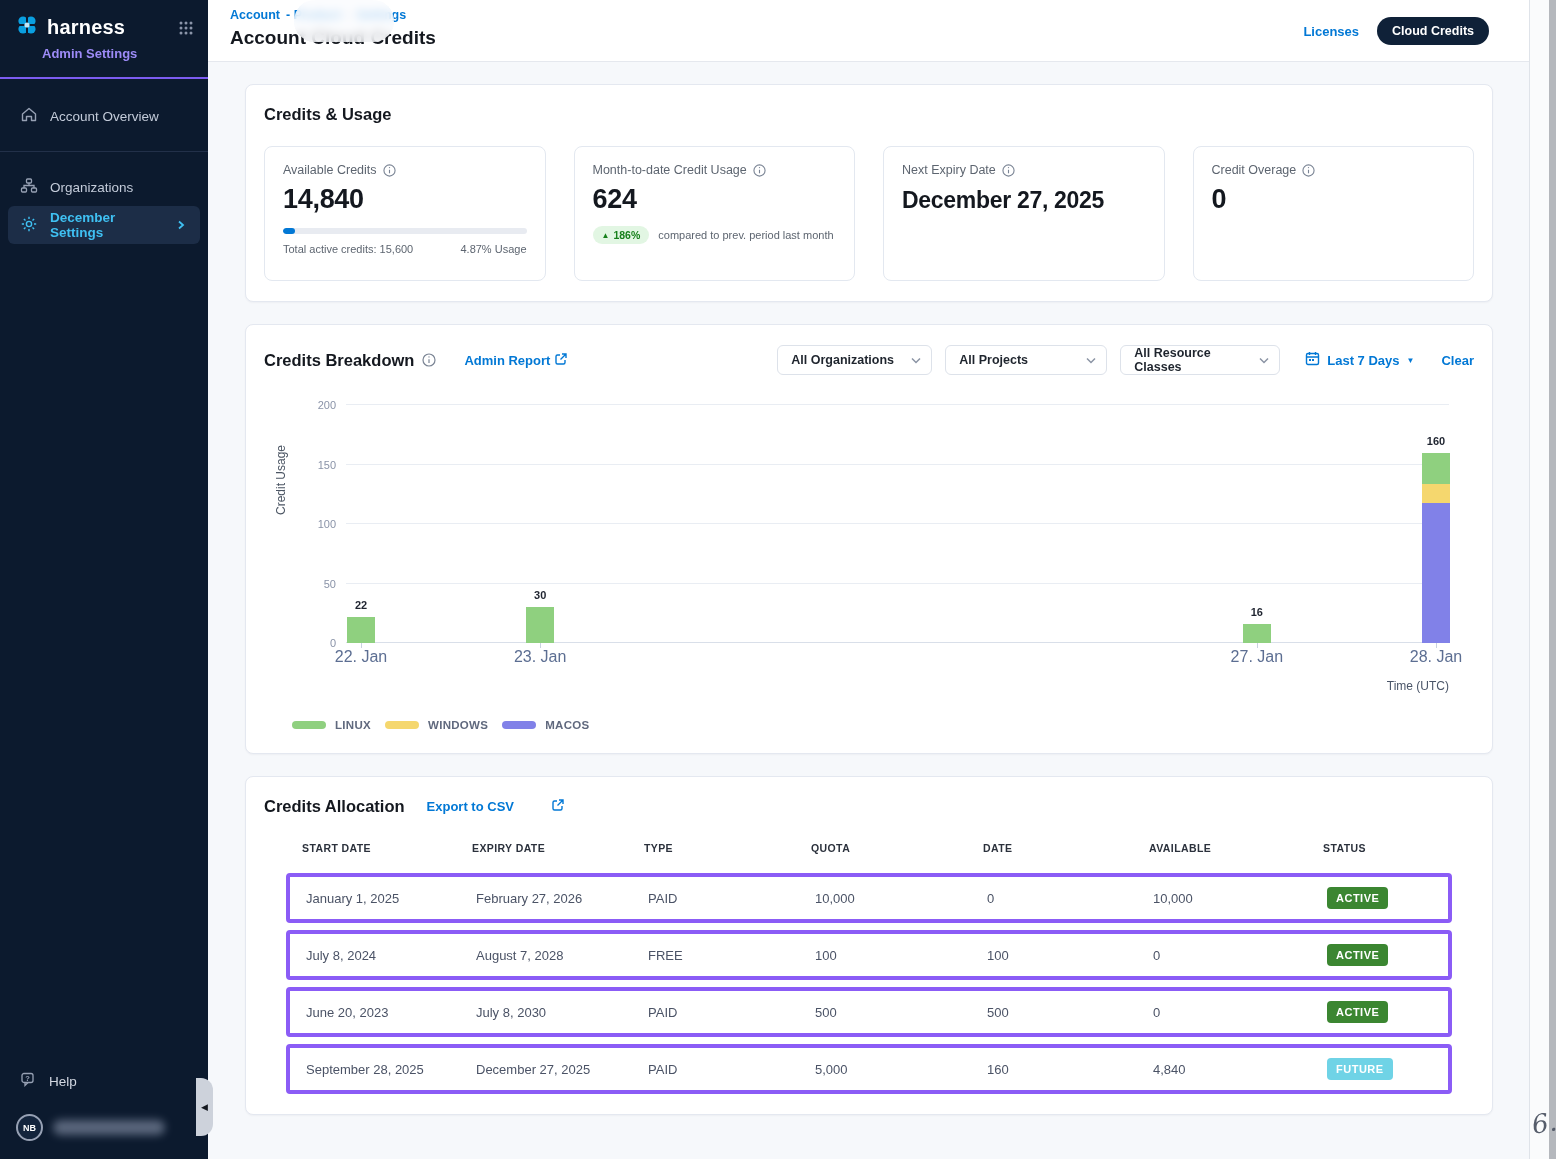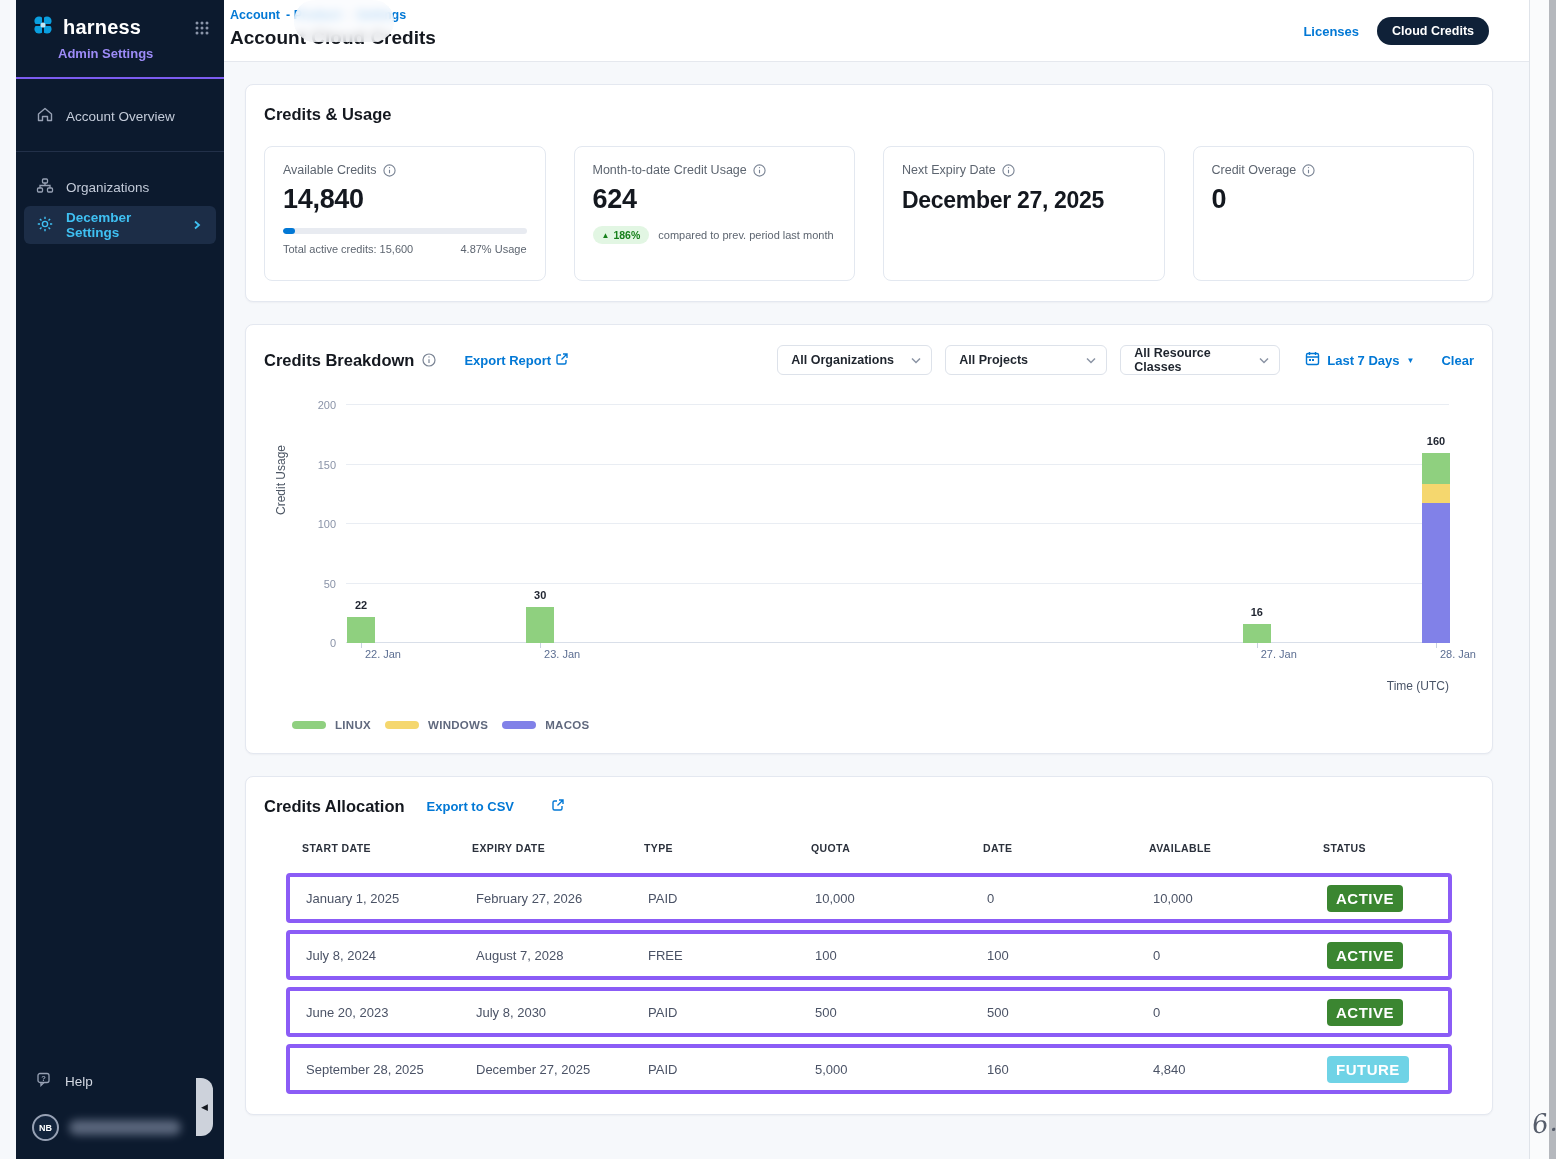--- a/index.html
+++ b/index.html
@@ -1,20 +1,20 @@
 <!DOCTYPE html>
 <html><head>
 <meta charset="utf-8">
 <style>
   * { margin:0; padding:0; box-sizing:border-box; }
   html,body { width:1556px; height:1159px; overflow:hidden; }
   body { font-family:"Liberation Sans","DejaVu Sans",sans-serif; background:#f6f8fb; position:relative; color:#1b1f27; }
 
   
-  .sidebar { position:absolute; left:16px; top:0; width:208px; height:100%; background:#0c1a2e; z-index:10; }
+  .sidebar { position:absolute; left:0; top:0; width:208px; height:100%; background:#0c1a2e; z-index:10; }
   .side-header { padding:12px 14px 10px 14px; border-bottom:2px solid #7c5cf0; position:relative; }
   .brand-row { display:flex; align-items:center; gap:7px; }
   .brand-name { color:#fff; font-size:20px; font-weight:700; letter-spacing:.2px; }
   .side-subtitle { color:#9d8bf7; font-size:13px; font-weight:700; margin:4px 0 6px 28px; }
   .grid-icon { position:absolute; right:14px; top:20px; color:#8b95a9; cursor:pointer; }
   .nav { margin-top:18px; }
   .nav-item { display:flex; align-items:center; gap:12px; height:38px; padding:0 14px 0 20px; color:#c3cbd9; font-size:13.5px; cursor:pointer; }
   .nav-item svg { flex:0 0 auto; }
   .nav-item.active { background:#1c2d47; border-radius:6px; margin:0 8px; padding-left:12px; color:#3fc0f2; font-weight:700; }
   .nav-item.active .chev { margin-left:auto; color:#3fc0f2; }
@@ -77,37 +77,37 @@
   .chart-wrap { margin-top:30px; }
   .chart-area { position:relative; margin-left:82px; margin-right:25px; height:238px; }
   .gridline { position:absolute; left:0; right:0; height:1px; background:#e9edf3; }
   .gridline.baseline { background:#d9dfe9; }
   .ytick { position:absolute; left:-42px; width:32px; text-align:right; font-size:11px; color:#8a93a8; }
   .ylabel { position:absolute; left:-72px; top:0; height:110px; writing-mode:vertical-rl; transform:rotate(180deg); font-size:12px; color:#4b5563; display:flex; align-items:center; }
   .bar { position:absolute; bottom:0; width:28px; display:flex; flex-direction:column; z-index:2; }
   .seg { width:100%; }
   .bar-total { position:absolute; width:60px; text-align:center; font-size:11px; font-weight:700; color:#1f2430; z-index:3; }
   .chart-xaxis { position:relative; margin-left:82px; margin-right:25px; height:20px; }
-  .xtick-label { position:absolute; top:5px; width:80px; text-align:right; font-size:11px; color:#5c6e92; }
+  .xtick-label { position:absolute; top:5px; width:80px; text-align:center; font-size:16px; color:#5c6e92; }
   .xtick-mark { position:absolute; top:0; width:1px; height:5px; background:#c9d2e0; }
   .xaxis-title { margin-right:25px; text-align:right; font-size:12px; color:#4a5568; margin-top:16px; }
   .legend { display:flex; align-items:center; gap:14px; margin:26px 0 2px 28px; }
   .legend-item { display:flex; align-items:center; gap:9px; }
   .legend-swatch { width:34px; height:8px; border-radius:4px; display:inline-block; }
   .legend-label { font-size:11.5px; color:#60697e; font-weight:600; letter-spacing:.3px; }
 
   
   .alloc-header { display:flex; align-items:center; }
   .alloc-header .export-link { margin-left:22px;gap:38px; }
   .table { margin:26px 22px 0 22px; }
   .trow { display:grid; grid-template-columns:170px 172px 167px 172px 166px 174px auto; align-items:center; }
   .thead { padding:0 0 12px 16px; font-size:10.5px; font-weight:700; color:#2b313c; letter-spacing:.4px; }
   .thead .tcell { padding-left:0; }
   .trow.body-row { background:#fff; border:4px solid #8b5cf6; border-radius:4px; margin-top:7px; height:50px; padding-left:16px; font-size:13px; color:#4b5366; }
-  .status-badge { display:inline-block; color:#fff; font-size:15px; font-weight:700; letter-spacing:.5px; border-radius:4px; padding:5px 9px; }
+  .status-badge { display:inline-block; color:#fff; font-size:11px; font-weight:700; letter-spacing:.5px; border-radius:4px; padding:5px 9px; }
 
   .annotation-6 { position:absolute; left:1532px; top:1108px; font-family:"DejaVu Serif",serif; font-style:italic; font-size:26px; color:#565d6b; transform:rotate(-8deg); z-index:40; }
 </style>
 </head>
 <body>
 
 <div class="sidebar">
   <div class="side-header">
     <div class="brand-row">
       <span>
@@ -299,21 +299,21 @@
       <div class="bd-header">
         <span class="panel-heading">Credits Breakdown</span>
         <span class="info-icon">
             <svg width="14" height="14" viewBox="0 0 14 14" fill="none" stroke="currentColor" stroke-width="1.2">
               <circle cx="7" cy="7" r="6"></circle>
               <line x1="7" y1="6.2" x2="7" y2="10"></line>
               <circle cx="7" cy="3.9" r="0.7" fill="currentColor" stroke="none"></circle>
             </svg>
           </span>
         <span class="export-link">
-          <span>Export Report</span>
+          <span>Admin Report</span>
           <span><svg width="12" height="12" viewBox="0 0 12 12" fill="none" stroke="currentColor" stroke-width="1.4">
                 <path d="M5 2H2.5A1.5 1.5 0 0 0 1 3.5v6A1.5 1.5 0 0 0 2.5 11h6A1.5 1.5 0 0 0 10 9.5V7"></path>
                 <path d="M7 1h4v4M11 1 5.5 6.5"></path>
               </svg></span>
         </span>
         <div class="filters">
           <div class="select sel-orgs">
             <span>All Organizations</span>
             <span class="chev-down"><svg width="10" height="7" viewBox="0 0 10 7" fill="none" stroke="currentColor" stroke-width="1.5">
                   <path d="M1 1.5 5 5.5 9 1.5"></path>

